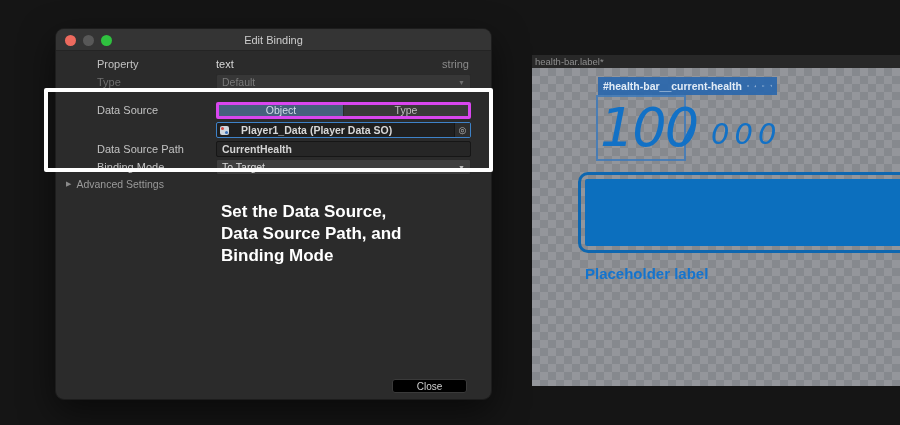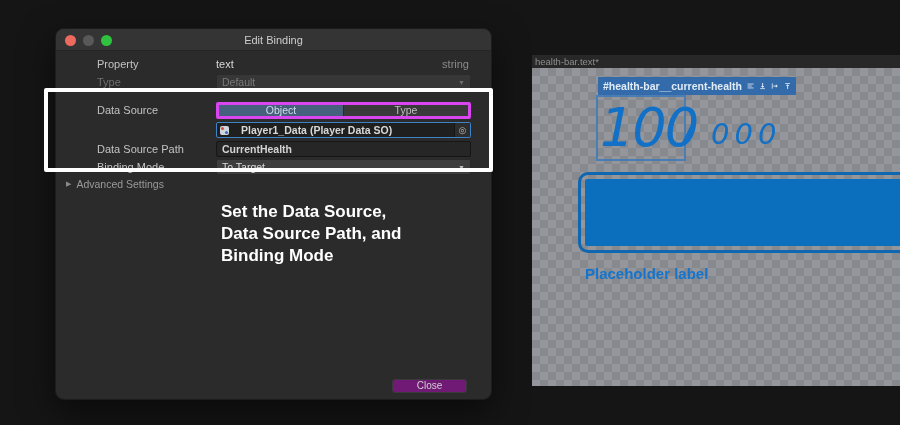--- a/index.html
+++ b/index.html
@@ -50,39 +50,39 @@
     display:flex;align-items:center;padding:0 5px;font-size:10.5px;font-weight:bold;color:#d4d4d4;}
 
   .adv{position:absolute;left:10px;top:149px;display:flex;align-items:center;gap:5px;}
   .adv .tri{font-size:7px;color:#8a8a8a;}
   .adv .advlbl{font-size:10.5px;color:#9a9a9a;}
 
   .annotation{position:absolute;left:165px;top:172px;width:240px;
     font-size:17px;font-weight:bold;color:#fff;line-height:22px;}
   .annotation span{display:block;}
 
-  .close-btn{position:absolute;left:336px;top:350px;width:75px;height:14px;background:#701a75;
-    border:1px solid #3a3a3a;border-radius:3px;display:flex;justify-content:center;
+  .close-btn{position:absolute;left:336px;top:350px;width:75px;height:14px;background:#000000;
+    border:1px solid #3a3a3a;border-radius:3px;display:flex;align-items:center;justify-content:center;
     font-size:10px;color:#d0d0d0;}
 
   .hl-box{position:absolute;left:44px;top:88px;width:449px;height:84px;
     border:4px solid #ffffff;border-radius:2px;z-index:6;pointer-events:none;}
 
   
   .uxml-strip{position:absolute;left:532px;top:55px;width:368px;height:13px;background:#282828;
     display:flex;align-items:center;}
   .uxml-strip .tabname{font-size:9.5px;color:#8d8d8d;margin-left:3px;}
   .canvas{position:absolute;left:532px;top:68px;width:368px;height:318px;overflow:hidden;
     background-color:#86898e;
     background-image:
       linear-gradient(45deg,#94969b 25%,transparent 25%,transparent 75%,#94969b 75%),
       linear-gradient(45deg,#94969b 25%,transparent 25%,transparent 75%,#94969b 75%);
     background-position:0 0,8px 8px;background-size:16px 16px;}
 
-  .sel-header{position:absolute;left:66px;top:9px;width:198px;height:18px;background:rgba(45,104,172,.95);
+  .sel-header{position:absolute;left:66px;top:9px;width:179px;height:18px;background:rgba(45,104,172,.95);
     display:flex;align-items:center;padding:0 5px;gap:5px;}
   .sel-header .selname{font-size:10.5px;font-weight:600;color:#e2ecf6;white-space:nowrap;}
   .sel-header svg{display:block;}
   .sel-box{position:absolute;left:64px;top:27px;width:90px;height:66px;border:2px solid rgba(62,122,186,.85);}
 
   .big-num{position:absolute;left:68px;top:32px;font-family:"DejaVu Sans",sans-serif;
     font-style:italic;font-size:54px;line-height:56px;color:#1271c6;letter-spacing:-2px;}
   .small-num{position:absolute;left:150px;top:49px;font-family:"DejaVu Sans",sans-serif;
     font-style:italic;font-size:29px;color:#1271c6;letter-spacing:5px;}
 
@@ -168,21 +168,21 @@
     </div>
 
     <div class="close-btn">
       <span>Close</span>
     </div>
   </div>
 
   <div class="hl-box"></div>
 
   <div class="uxml-strip">
-    <span class="tabname">health-bar.text*</span>
+    <span class="tabname">health-bar.label*</span>
   </div>
 
   <div class="canvas">
 
     <div class="sel-header">
       <span class="selname">#health-bar__current-health</span>
       <svg width="12" height="12" viewBox="0 0 12 12">
         <g fill="#dce8f4">
             <rect x="1" y="2" width="10" height="1.4"></rect>
             <rect x="1" y="5.3" width="7" height="1.4"></rect>

